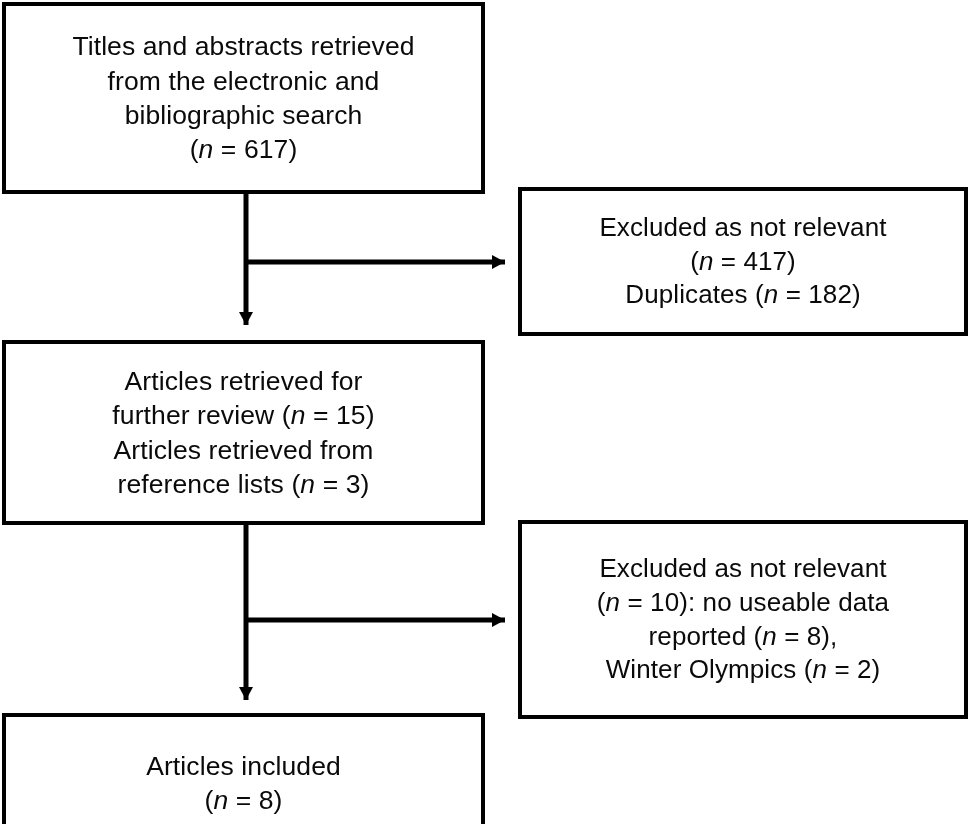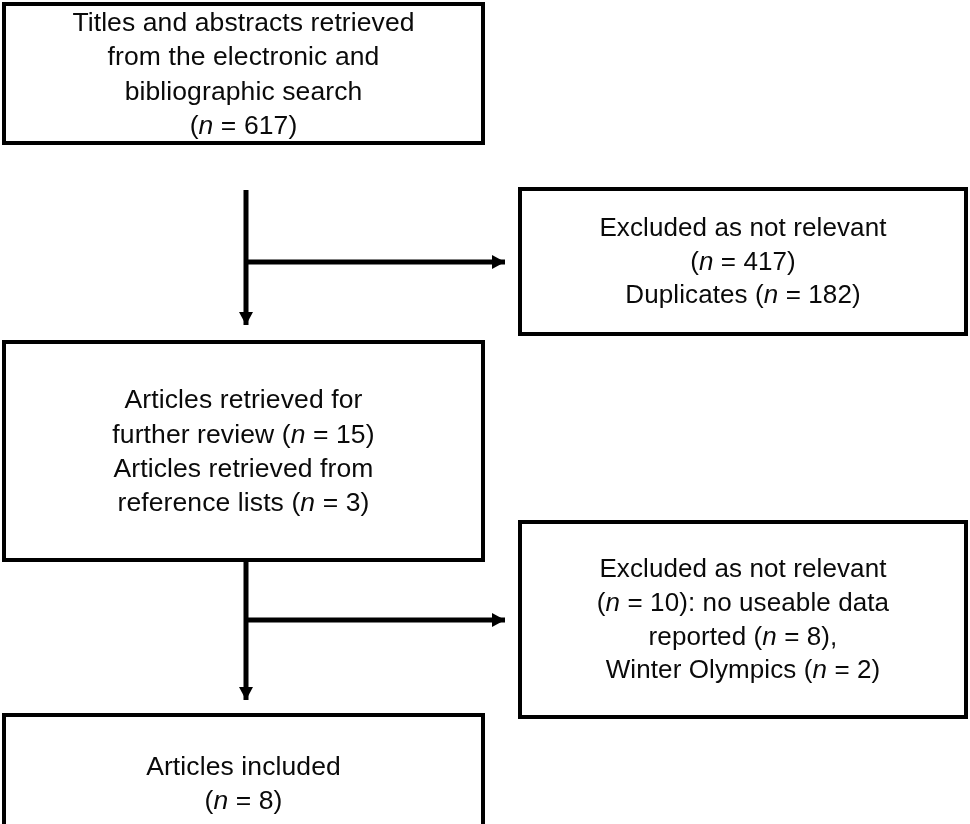--- a/index.html
+++ b/index.html
@@ -42,23 +42,23 @@
     text-align: center;
     padding: 0 10px;
     letter-spacing: 0.1px;
     white-space: pre-line;
     font-weight: 400;
   }
   .box-text i {
     font-style: italic;
   }
   
-  #box-initial-records   { left: 2px;   top: 2px;   width: 483px; height: 143px; }
+  #box-initial-records   { left: 2px;   top: 2px;   width: 483px; height: 192px; }
   #box-excluded-first    { left: 518px; top: 187px; width: 450px; height: 149px; }
-  #box-further-review    { left: 2px;   top: 340px; width: 483px; height: 222px; }
+  #box-further-review    { left: 2px;   top: 340px; width: 483px; height: 185px; }
   #box-excluded-second   { left: 518px; top: 520px; width: 450px; height: 199px; }
   #box-included          { left: 2px;   top: 713px; width: 483px; height: 140px; }
   #box-excluded-first .box-text  { font-size: 26px; }
   #box-excluded-second .box-text { font-size: 26px; }
 </style>
 </head>
 <body>
 
 <div id="flow-root">
 

